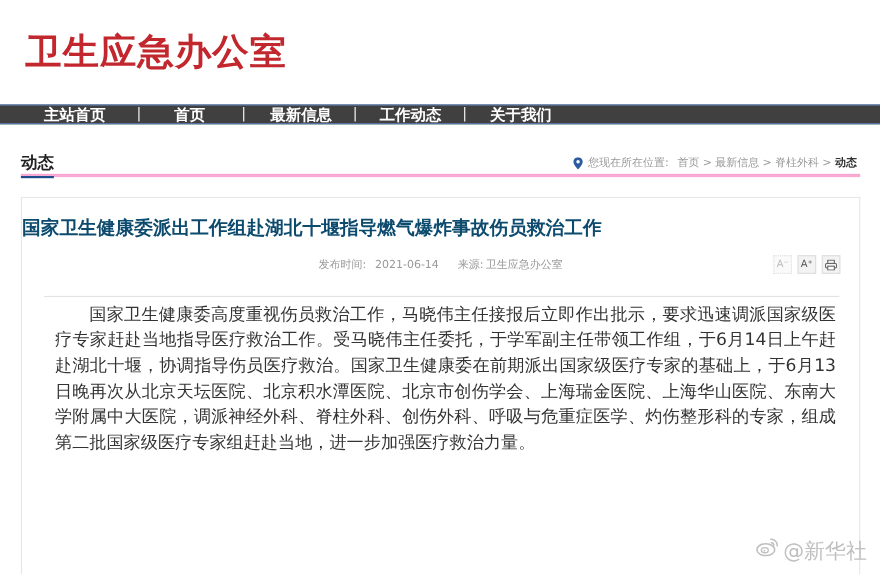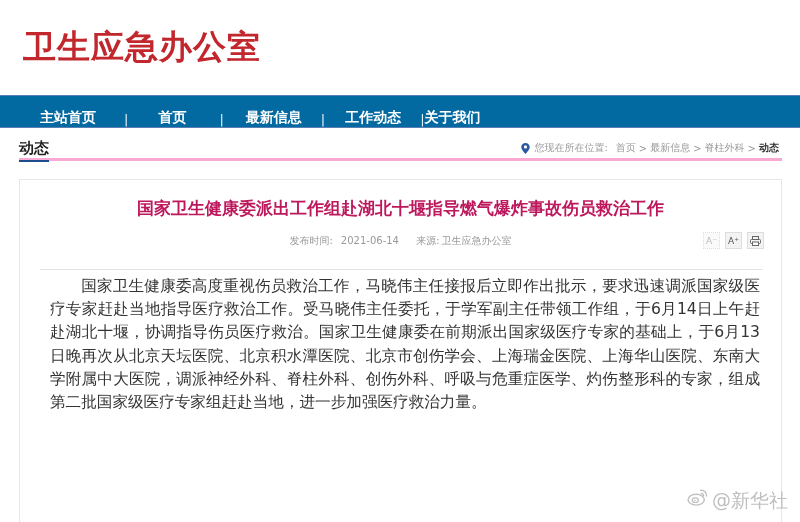--- a/index.html
+++ b/index.html
@@ -2,33 +2,33 @@
 <html><head>
   <meta charset="utf-8">
   <style>
     * { margin: 0; padding: 0; box-sizing: border-box; }
     html, body { width: 800px; height: 522px; overflow: hidden; background: #ffffff; }
     body { font-family: "DejaVu Sans", "Liberation Sans", sans-serif; color: #333; position: relative; }
 
     .site-header { position: absolute; left: 0; top: 0; width: 800px; height: 95px; background: #ffffff; }
     .site-logo { position: absolute; left: 23px; top: 27px; font-size: 33px; font-weight: bold; color: #c1272d; letter-spacing: 1px; line-height: 40px; white-space: nowrap; }
 
-    .main-nav { position: absolute; left: 0; top: 95px; width: 800px; height: 33px; background: #0369a1; border-top: 1px solid #5a7fb5; border-bottom: 1px solid #5a7fb5; display: flex; align-items: flex-end; }
+    .main-nav { position: absolute; left: 0; top: 95px; width: 800px; height: 18px; background: #404040; border-top: 1px solid #5a7fb5; border-bottom: 1px solid #5a7fb5; display: flex; align-items: flex-start; }
     .nav-item { color: #ffffff; font-size: 14px; font-weight: bold; white-space: nowrap; cursor: pointer; }
     .nav-sep { color: #ffffff; font-size: 13px; opacity: 0.9; }
 
     .section-bar { position: absolute; left: 19px; top: 134px; width: 763px; height: 27px; border-bottom: 3px solid #f9a8d4; }
     .section-title { position: absolute; left: 0; top: 5px; font-size: 15px; font-weight: bold; color: #222; padding-bottom: 3px; border-bottom: 2px solid #1e4d8c; line-height: 18px; }
     .breadcrumb { position: absolute; right: 0; top: 7px; font-size: 10px; color: #999; white-space: nowrap; display: flex; align-items: center; text-align: right; }
     .breadcrumb .pin { width: 9px; height: 11px; margin-right: 4px; }
     .breadcrumb .crumb-current { color: #333; font-weight: bold; }
     .breadcrumb span { margin-right: 3px; }
 
     .content-box { position: absolute; left: 19px; top: 179px; width: 763px; height: 360px; border: 1px solid #e6e6e6; border-bottom: none; background: #fff; }
-    .article-title { position: absolute; left: 0; top: 17px; width: 100%; text-align: center; font-size: 17px; color: #be185d; line-height: 22px; white-space: nowrap; }
+    .article-title { position: absolute; left: 0; top: 17px; width: 100%; font-size: 17px; color: #0c4a6e; line-height: 22px; white-space: nowrap; }
     .article-meta { position: absolute; left: 0; top: 54px; width: 100%; text-align: center; font-size: 10px; color: #999; white-space: nowrap; }
     .article-meta span { margin: 0 4px; }
     .tools { position: absolute; right: 17px; top: 52px; display: flex; gap: 5px; }
     .tool-btn { width: 17px; height: 17px; border: 1px solid #ddd; background: #f3f3f3; font-size: 9px; color: #555; display: flex; align-items: center; justify-content: center; cursor: pointer; }
     .tool-btn.disabled { border-style: dotted; background: #fafafa; color: #bbb; }
     .meta-divider { position: absolute; left: 20px; right: 18px; top: 89px; border-top: 1px solid #e3e3e3; }
 
     .article-body { position: absolute; left: 30px; top: 95px; width: 710px; font-size: 15.6px; line-height: 23.2px; color: #333; }
     .article-body p { text-indent: 2em; text-align: justify; }
 
@@ -44,21 +44,21 @@
 
 <div class="main-nav">
   <span class="nav-item" style="margin-left:40px">主站首页</span>
   <span class="nav-sep" style="margin-left:28px">|</span>
   <span class="nav-item" style="margin-left:30px">首页</span>
   <span class="nav-sep" style="margin-left:33px">|</span>
   <span class="nav-item" style="margin-left:22px">最新信息</span>
   <span class="nav-sep" style="margin-left:19px">|</span>
   <span class="nav-item" style="margin-left:20px">工作动态</span>
   <span class="nav-sep" style="margin-left:19px">|</span>
-  <span class="nav-item" style="">关于我们</span>
+  <span class="nav-item" style="margin-left:21px">关于我们</span>
 </div>
 
 <div class="section-bar">
   <div class="section-title">动态</div>
   <div class="breadcrumb">
     <svg class="pin" viewBox="0 0 10 13">
       <path d="M5 0C2.2 0 0 2.1 0 4.8 0 8.3 5 13 5 13s5-4.7 5-8.2C10 2.1 7.8 0 5 0zm0 6.6a1.9 1.9 0 1 1 0-3.8 1.9 1.9 0 0 1 0 3.8z" fill="#2b5aa0"></path>
     </svg>
     <span style="margin-right:8px">您现在所在位置:</span>
     <span>首页</span>

